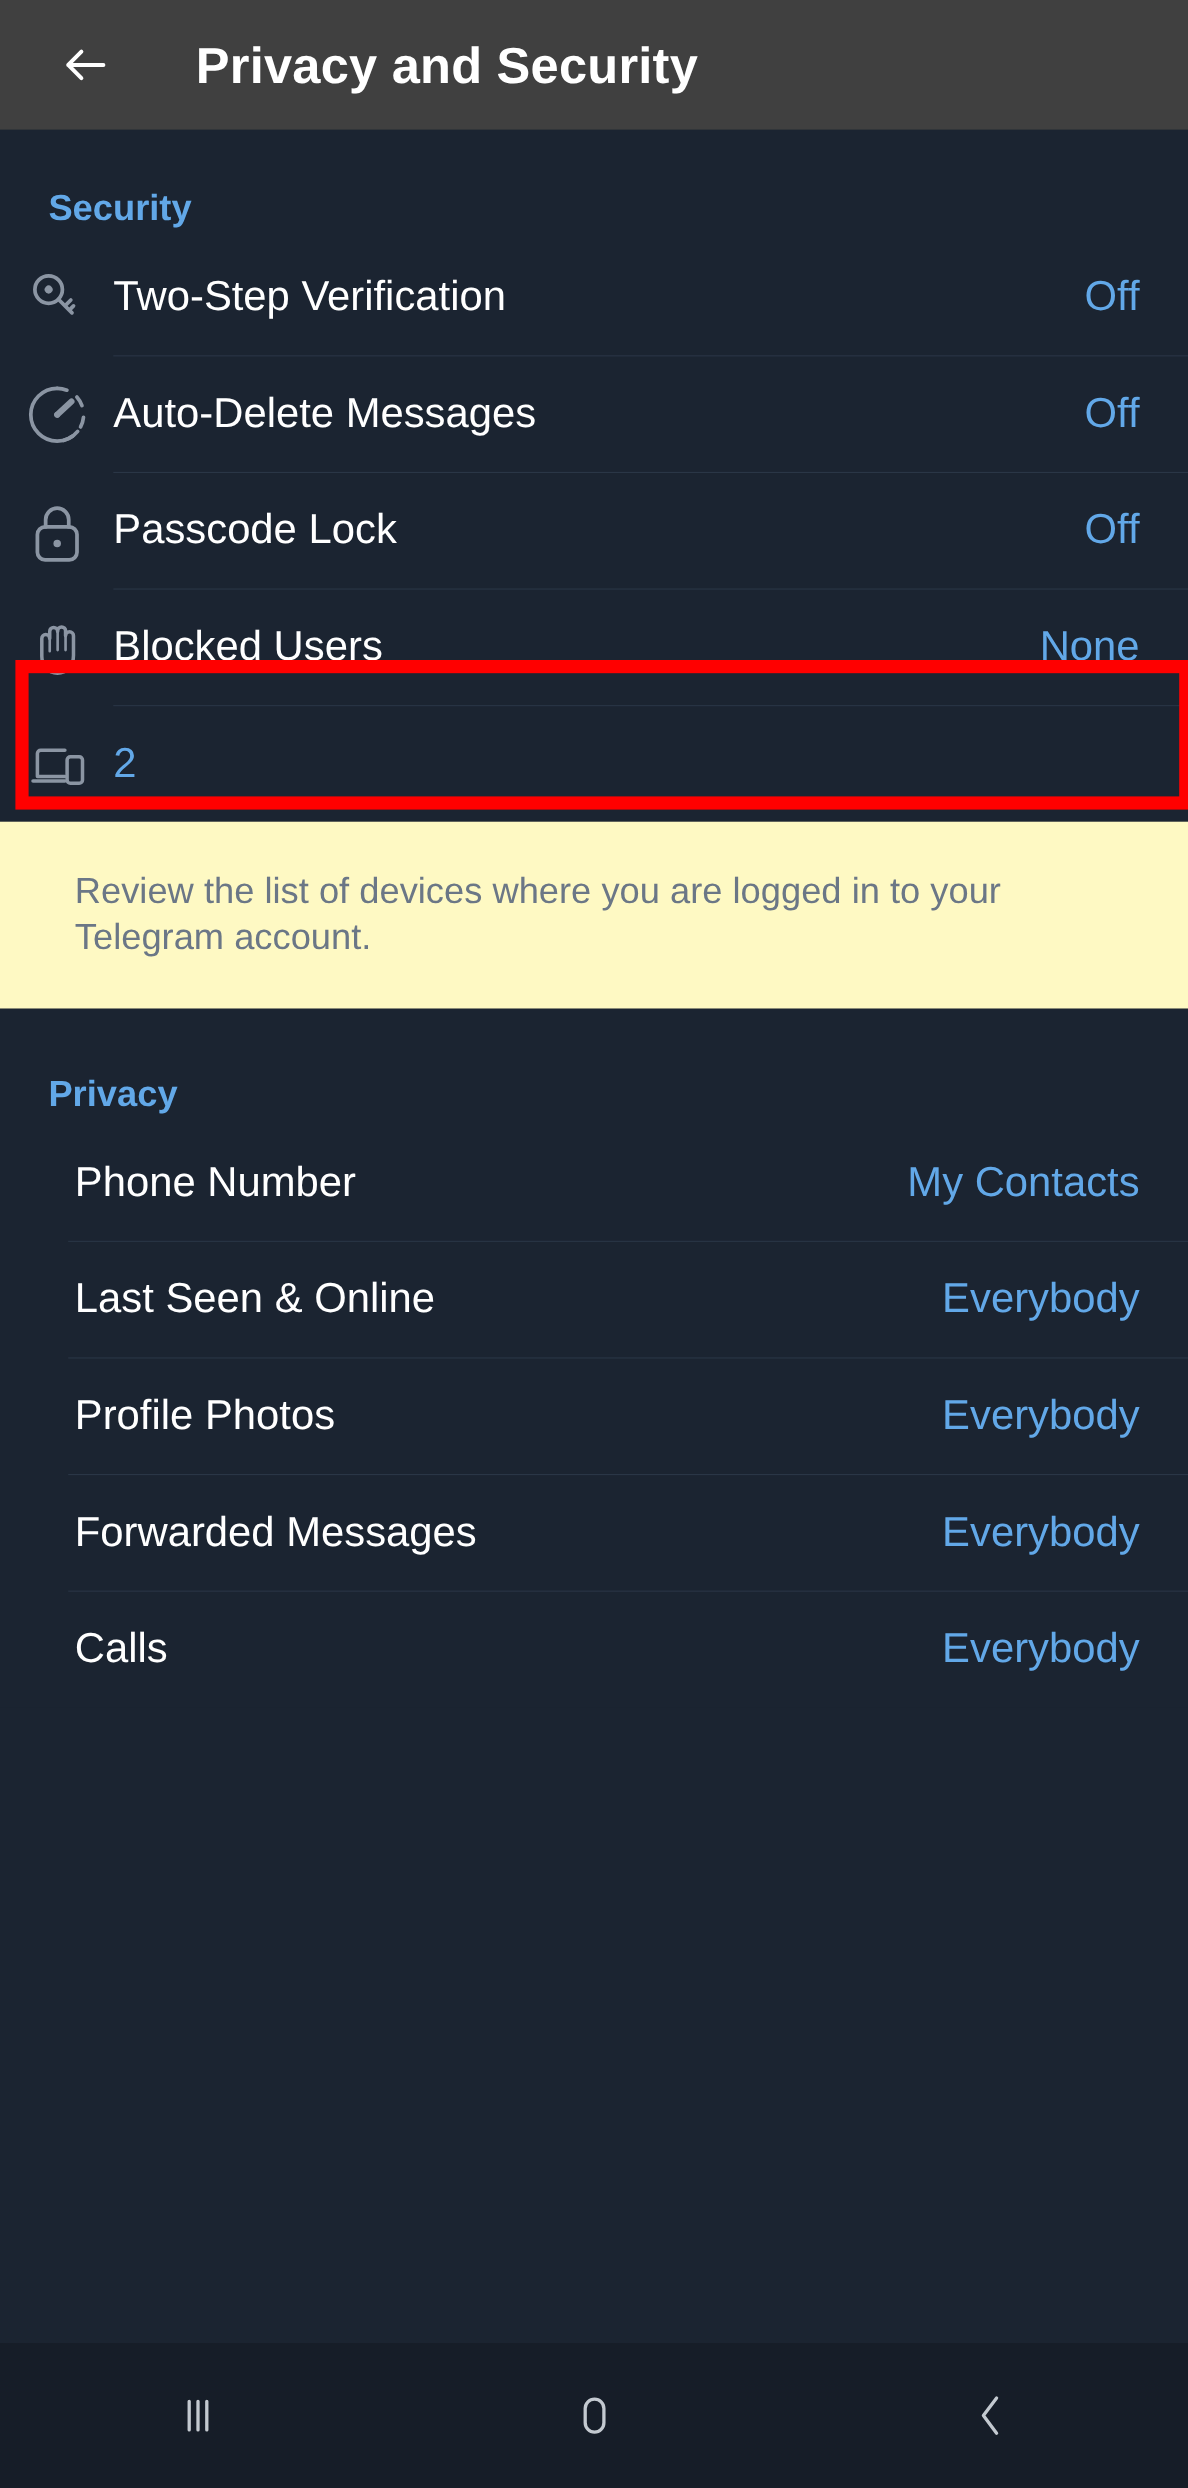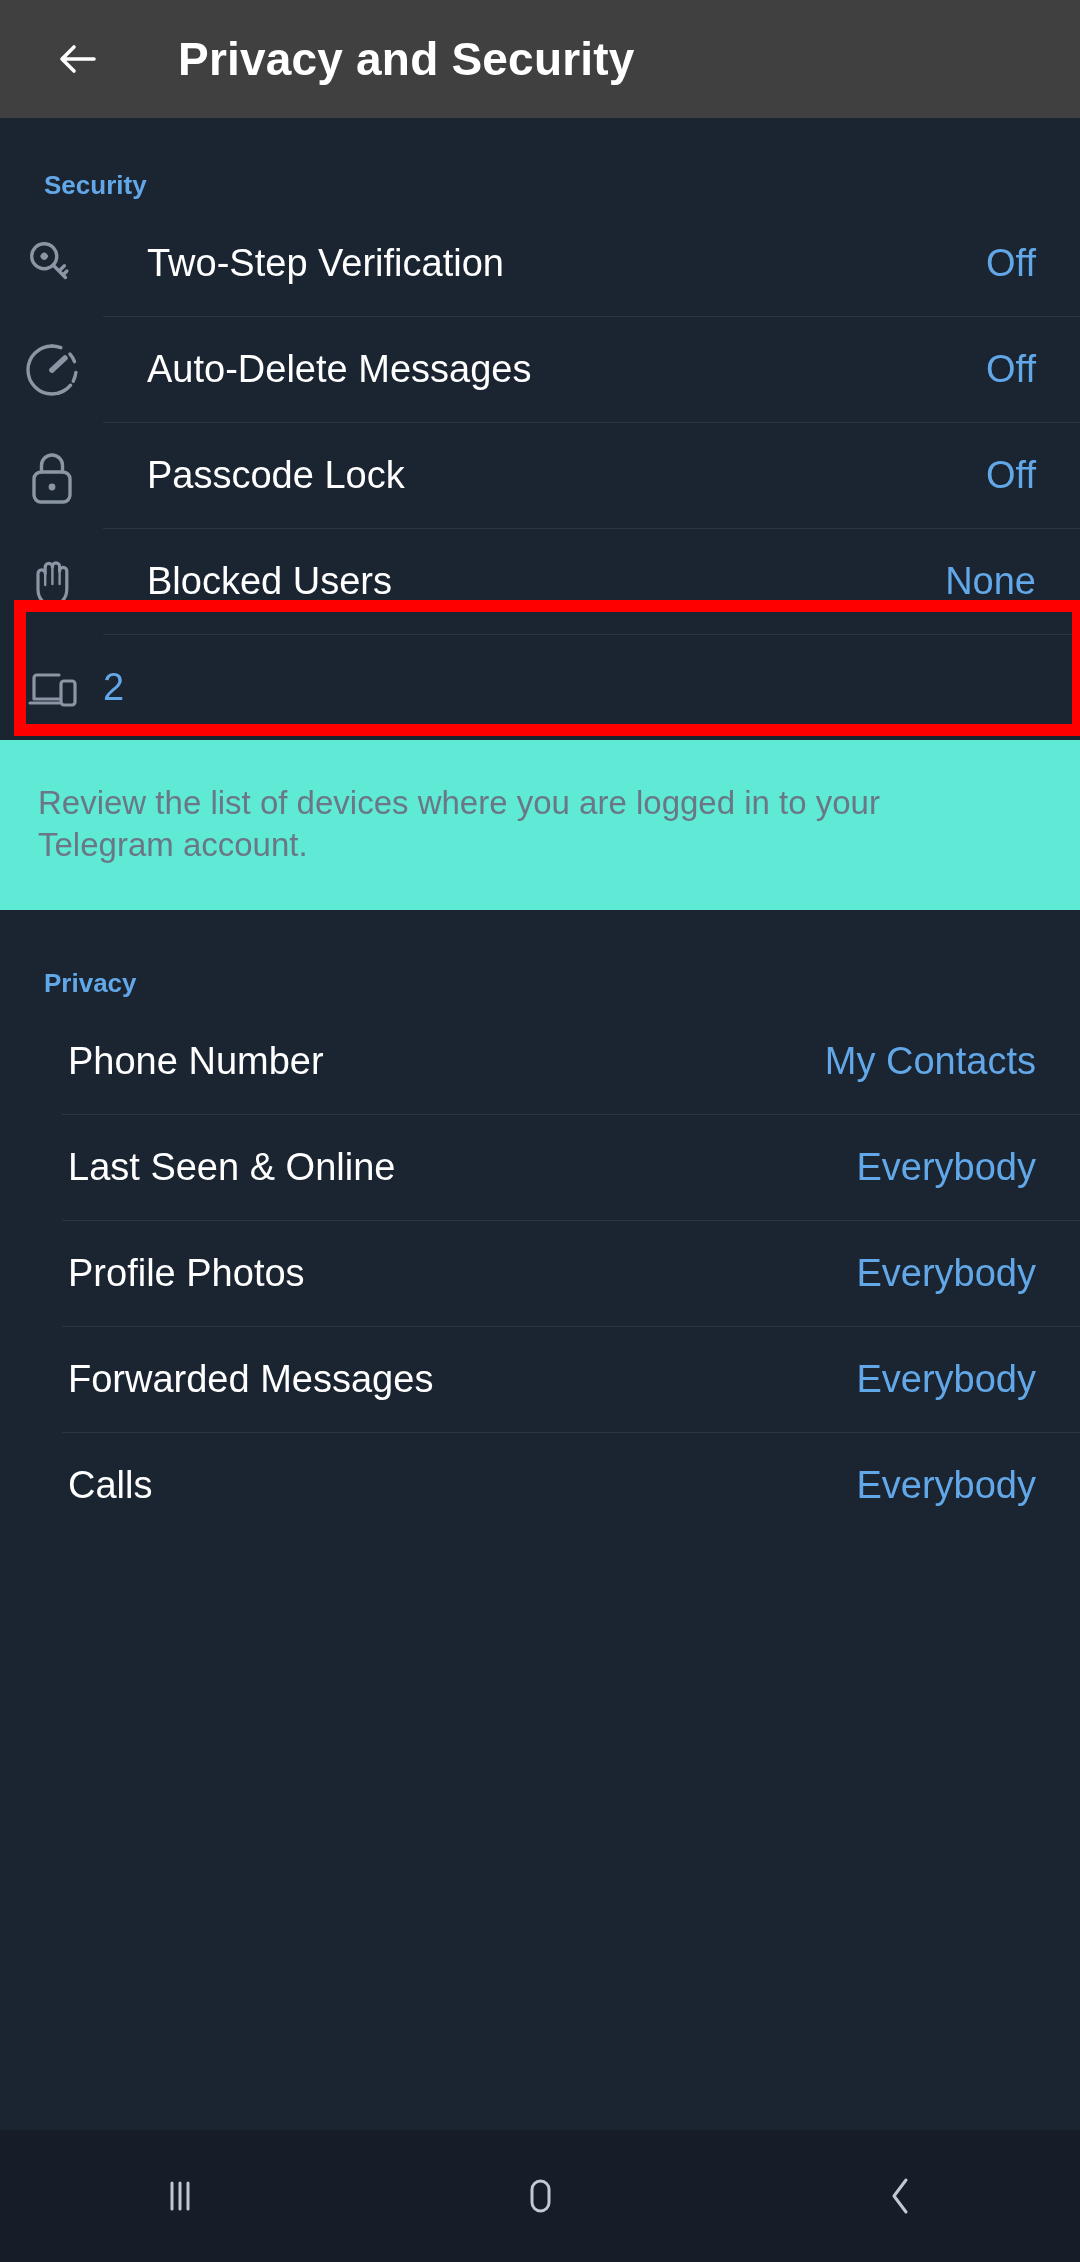--- a/index.html
+++ b/index.html
@@ -19,55 +19,55 @@
   .back-btn { width:64px; height:64px; display:flex; align-items:center; justify-content:center; flex:0 0 auto; }
   .back-btn svg { display:block; }
   .appbar-title {
     color:#ffffff; font-size:46px; font-weight:700;
     margin-left:68px; letter-spacing:0.2px; white-space:nowrap;
   }
 
   
   .section { background:#1b2431; }
   .section-header {
-    color:#62a8e8; font-size:26px; font-weight:700;
+    color:#62a8e8; font-size:33px; font-weight:700;
     padding:52px 0 10px 44px;
   }
   .section-header.privacy { padding-top:58px; }
 
   .row {
     position:relative; display:flex; align-items:center;
     height:105px; padding:0 0 0 0;
   }
   .row .icon-cell {
     width:103px; flex:0 0 103px;
     display:flex; align-items:center; justify-content:center;
   }
   .row .label {
     color:#ffffff; font-size:38px; font-weight:400;
     flex:1 1 auto; white-space:nowrap;
   }
-  .row.with-icon .label { margin-left:44px; }
+  .row.with-icon .label { }
   .row.no-icon { padding-left:68px; }
   .row .value {
     color:#62a8e8; font-size:38px; font-weight:400;
     padding-right:44px; white-space:nowrap;
   }
   .row .value.num { padding-right:50px; }
 
   .divider {
     height:1px; background:#2a3646;
     margin-left:103px;
   }
   .divider.short { margin-left:62px; }
 
   
   .note {
-    background:#5eead4;
-    padding:42px 44px 44px 38px;
+    background:#fef9c3;
+    padding:42px 44px 44px 68px;
   }
   .note p {
     color:#6b7786; font-size:33px; line-height:1.28;
     max-width:960px;
   }
 
   
   .highlight {
     position:absolute;
     left:14px; top:600px; width:1070px; height:136px;

